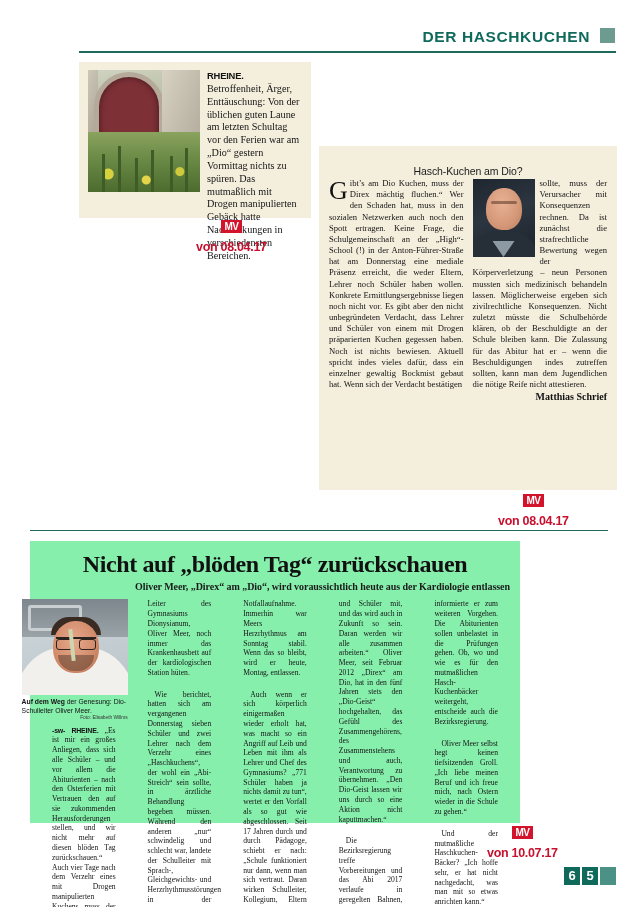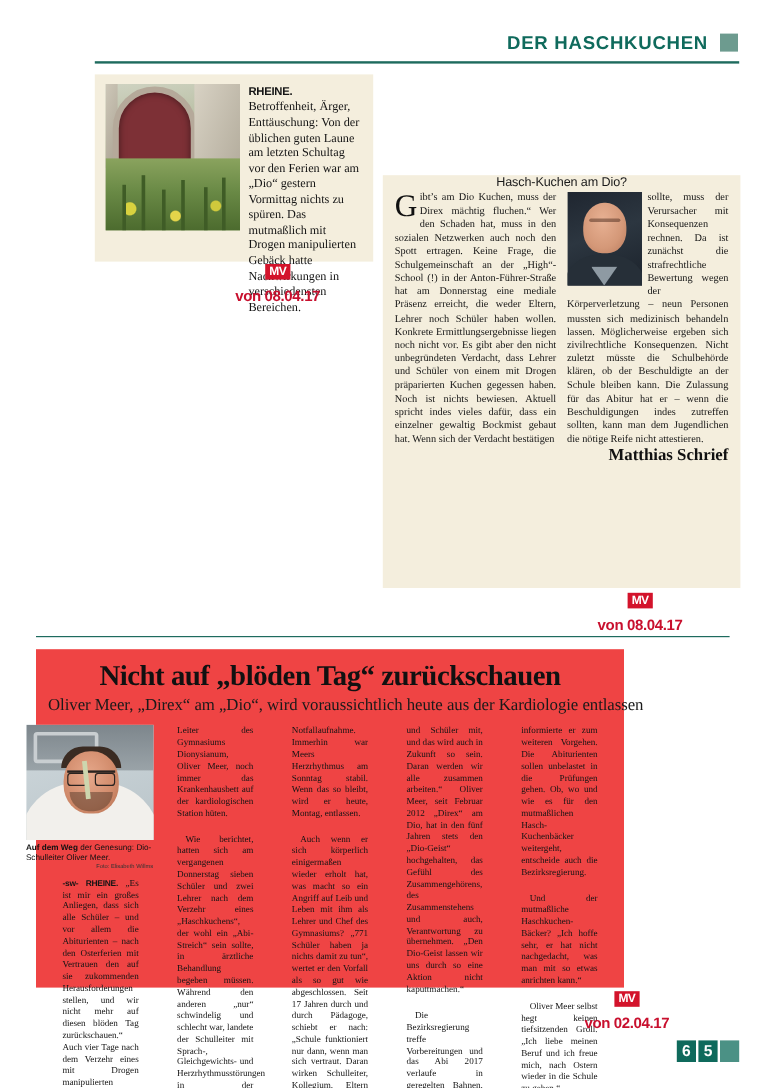--- a/index.html
+++ b/index.html
@@ -160,21 +160,21 @@
   #credit2 { left: 498px; top: 494px; }
   #credit3 { left: 487px; top: 826px; }
 
   
   .art2 {
     position: absolute;
     left: 319px; top: 146px;
     width: 298px;
     height: 344px;
     background: #f4eedd;
-    padding: 0 10px 6px 10px;
+    padding: 19px 10px 6px 10px;
   }
   .art2-kicker {
     text-align: center;
     font-family: "Liberation Sans", sans-serif;
     font-size: 10.5px;
     color: #1a1a1a;
     letter-spacing: -0.1px;
     margin-bottom: 1px;
   }
   .art2-head {
@@ -239,59 +239,59 @@
   .art2-portrait .collar {
     position: absolute;
     left: 20px; bottom: 0px;
     width: 22px; height: 16px;
     background: #8e9aa3;
     clip-path: polygon(50% 100%, 0 0, 100% 0);
   }
   .art2-sign {
     font-family: "Liberation Serif", serif;
     font-weight: bold;
-    font-size: 14px;
+    font-size: 10px;
     text-align: right;
     color: #111;
     margin-top: 0px;
   }
 
   
   .sep-rule {
     position: absolute;
     left: 30px; top: 530px;
     width: 578px; height: 1.2px;
     background: #1e6b5e;
   }
 
   
   .art3 {
     position: absolute;
     left: 30px; top: 541px;
     width: 490px;
     height: 282px;
-    background: #ef4444;
+    background: #86efac;
     padding: 8px 10px 8px 10px;
   }
   .art3-head {
     text-align: center;
     font-family: "Liberation Serif", serif;
     font-weight: bold;
     font-size: 24px;
     color: #111;
     letter-spacing: -0.4px;
     line-height: 1.1;
     margin: 2px 0 4px 0;
     white-space: nowrap;
   }
   .art3-sub {
-    text-align: center;
-    font-family: "Liberation Serif", serif;
-    font-weight: normal;
-    font-size: 14px;
+    text-align: right;
+    font-family: "Liberation Serif", serif;
+    font-weight: bold;
+    font-size: 10px;
     color: #1a1a1a;
     letter-spacing: -0.05px;
     margin-bottom: 7px;
     white-space: nowrap;
   }
   .art3-cols {
     column-count: 5;
     column-gap: 8px;
     font-size: 7.6px;
     line-height: 1.29;
@@ -496,28 +496,28 @@
         <div class="art3-cap">
           <b>Auf dem Weg</b><span> der Genesung: Dio-Schulleiter Oliver Meer.</span>
           <span class="art3-credit">Foto: Elisabeth Willms</span>
         </div>
       </div>
 
       <p><b class="loc">-sw-</b> <b class="loc">RHEINE.</b><span> „Es ist mir ein großes Anliegen, dass sich alle Schüler – und vor allem die Abiturienten – nach den Osterferien mit Vertrauen den auf sie zukommenden Herausforderungen stellen, und wir nicht mehr auf diesen blöden Tag zurückschauen.“ Auch vier Tage nach dem Verzehr eines mit Drogen manipulierten Kuchens muss der Leiter des Gymnasiums Dionysianum, Oliver Meer, noch immer das Krankenhausbett auf der kardiologischen Station hüten.</span></p>
       <p>Wie berichtet, hatten sich am vergangenen Donnerstag sieben Schüler und zwei Lehrer nach dem Verzehr eines „Haschkuchens“, der wohl ein „Abi-Streich“ sein sollte, in ärztliche Behandlung begeben müssen. Während den anderen „nur“ schwindelig und schlecht war, landete der Schulleiter mit Sprach-, Gleichgewichts- und Herzrhythmusstörungen in der Notfallaufnahme. Immerhin war Meers Herzrhythmus am Sonntag stabil. Wenn das so bleibt, wird er heute, Montag, entlassen.</p>
       <p>Auch wenn er sich körperlich einigermaßen wieder erholt hat, was macht so ein Angriff auf Leib und Leben mit ihm als Lehrer und Chef des Gymnasiums? „771 Schüler haben ja nichts damit zu tun“, wertet er den Vorfall als so gut wie abgeschlossen. Seit 17 Jahren durch und durch Pädagoge, schiebt er nach: „Schule funktioniert nur dann, wenn man sich vertraut. Daran wirken Schulleiter, Kollegium, Eltern und Schüler mit, und das wird auch in Zukunft so sein. Daran werden wir alle zusammen arbeiten.“ Oliver Meer, seit Februar 2012 „Direx“ am Dio, hat in den fünf Jahren stets den „Dio-Geist“ hochgehalten, das Gefühl des Zusammengehörens, des Zusammenstehens und auch, Verantwortung zu übernehmen. „Den Dio-Geist lassen wir uns durch so eine Aktion nicht kaputtmachen.“</p>
       <p>Die Bezirksregierung treffe Vorbereitungen und das Abi 2017 verlaufe in geregelten Bahnen, informierte er zum weiteren Vorgehen. Die Abiturienten sollen unbelastet in die Prüfungen gehen. Ob, wo und wie es für den mutmaßlichen Hasch-Kuchenbäcker weitergeht, entscheide auch die Bezirksregierung.</p>
+      <p>Oliver Meer selbst hegt keinen tiefsitzenden Groll. „Ich liebe meinen Beruf und ich freue mich, nach Ostern wieder in die Schule zu gehen.“</p>
       <p>Und der mutmaßliche Haschkuchen-Bäcker? „Ich hoffe sehr, er hat nicht nachgedacht, was man mit so etwas anrichten kann.“</p>
-      <p>Oliver Meer selbst hegt keinen tiefsitzenden Groll. „Ich liebe meinen Beruf und ich freue mich, nach Ostern wieder in die Schule zu gehen.“</p>
     </div>
   </div>
 
   <div class="credit" id="credit3">
     <div class="mv-logo">MV</div>
-    <div class="credit-date">von 02.04.17</div>
+    <div class="credit-date">von 10.07.17</div>
   </div>
 
   <div class="pagenum">
     <div class="digit">6</div>
     <div class="digit">5</div>
     <div class="blocksq"></div>
   </div>
 
 </div>
 

